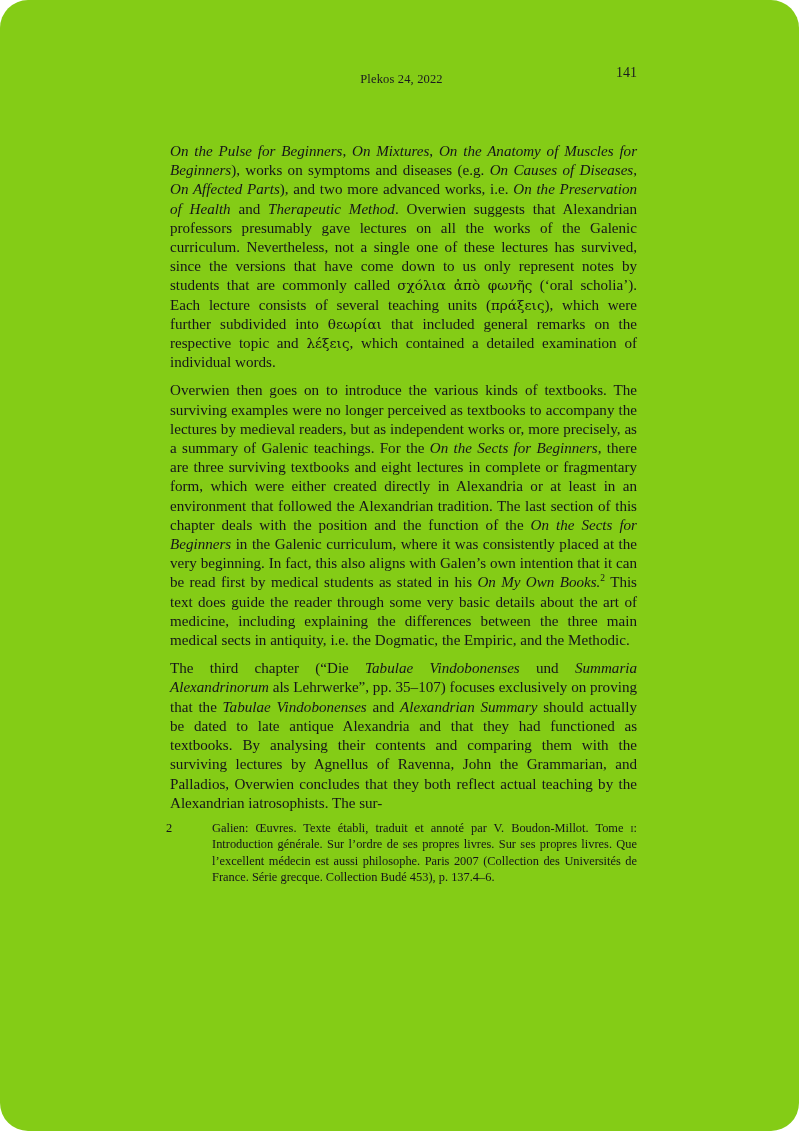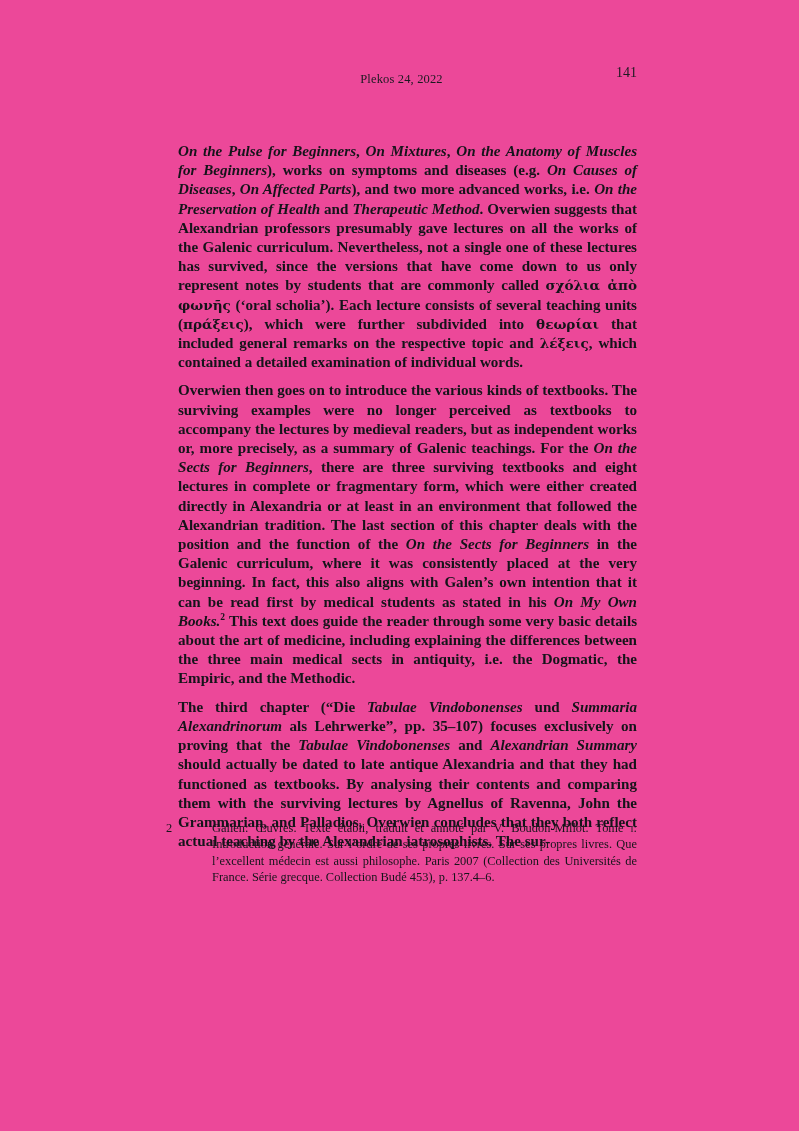--- a/index.html
+++ b/index.html
@@ -6,24 +6,25 @@
     margin: 0;
     padding: 0;
     background: #ffffff;
   }
 
   .page {
     position: relative;
     width: 799px;
     height: 1131px;
     margin: 0 auto;
-    background: #ec4899;
+    background: #84cc16;
     font-family: "Liberation Serif", "DejaVu Serif", serif;
     color: #15141a;
     overflow: hidden;
+    border-radius: 28px;
   }
 
   
   .running-head {
     position: absolute;
     left: 166px;
     top: 72px;
     width: 471px;
     height: 16px;
   }
@@ -46,28 +47,27 @@
 
   
   .textblock {
     position: absolute;
     left: 166px;
     top: 142px;
     width: 471px;
   }
 
   p.body {
-    margin: 0 0 9px 12px;
+    margin: 0 0 9px 4px;
     font-size: 15.1px;
     line-height: 19.2px;
     text-align: justify;
     text-justify: inter-word;
     hyphens: manual;
     color: #15141a;
-    font-weight: bold;
   }
   p.body:last-child { margin-bottom: 0; }
 
   i, .it { font-style: italic; }
 
   .grk {
     font-family: "DejaVu Serif", "Liberation Serif", serif;
     font-size: 13.6px;
   }
 

